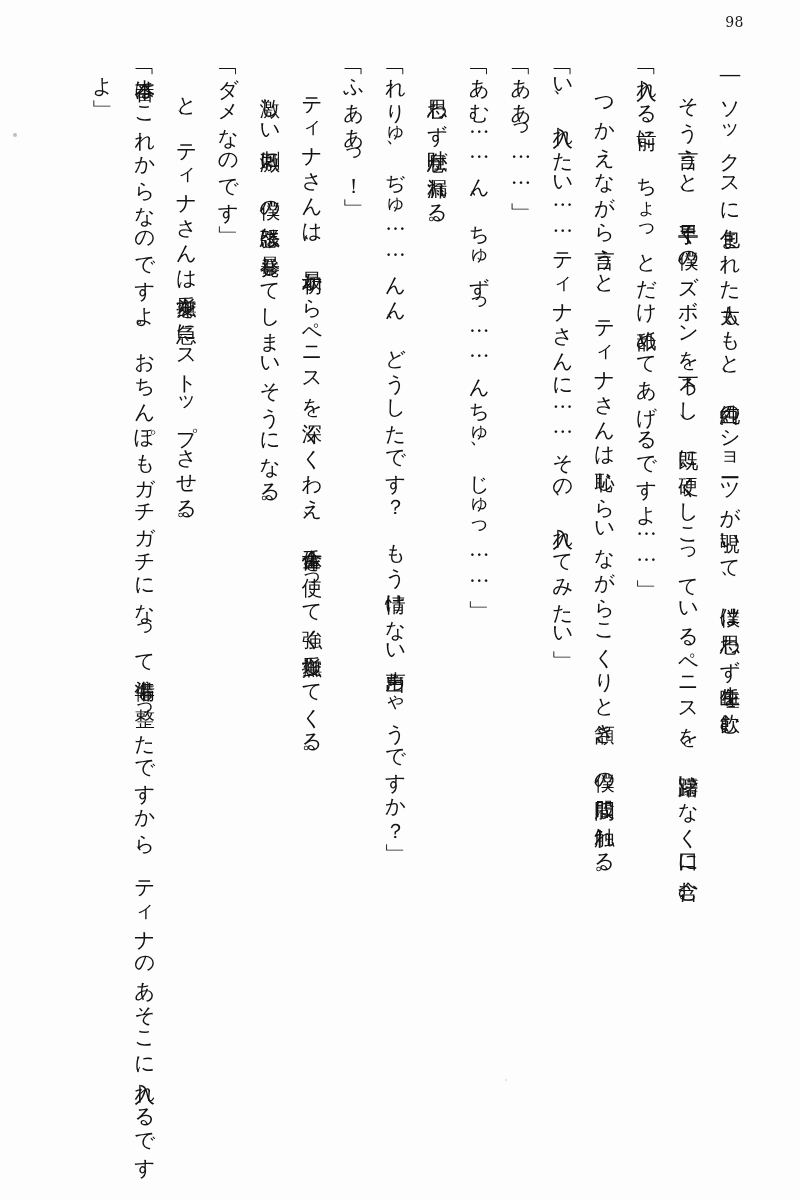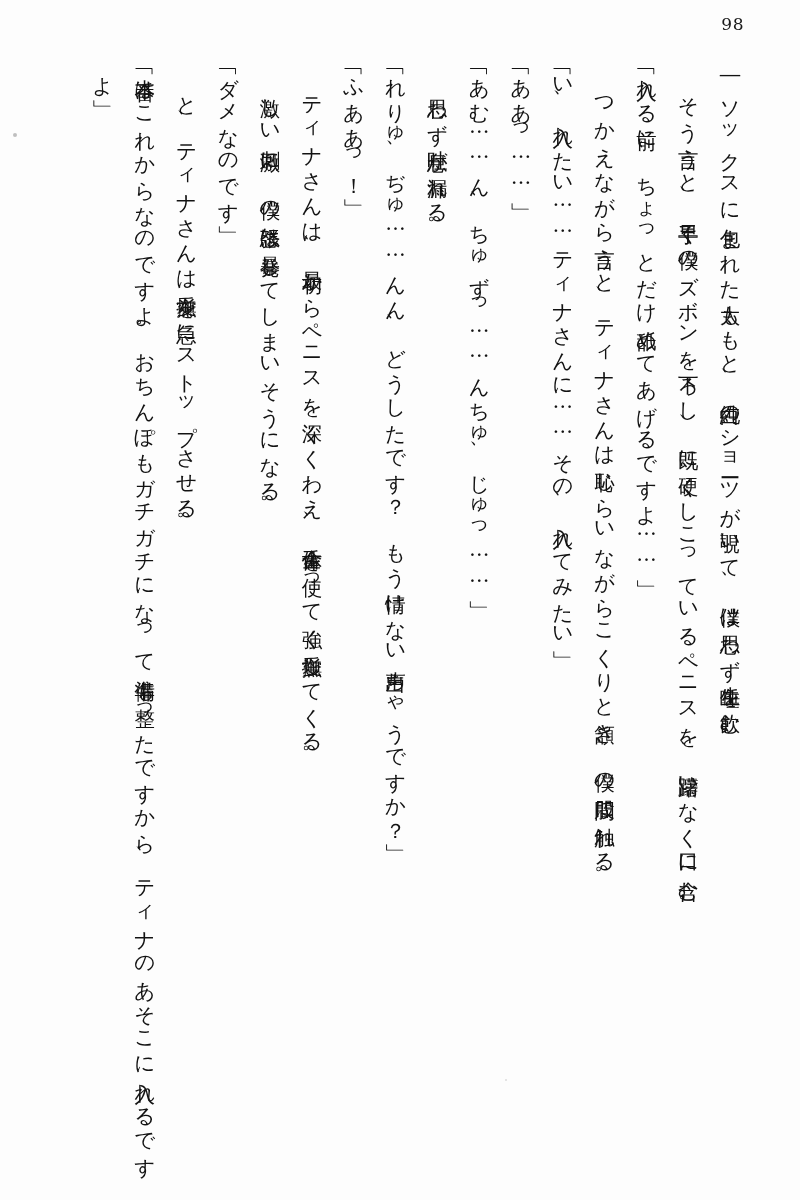--- a/index.html
+++ b/index.html
@@ -16,21 +16,21 @@
     width: 800px;
     height: 1200px;
     background: #fdfdfd;
     overflow: hidden;
   }
   
   #page-number {
     position: absolute;
     top: 14px;
     right: 56px;
-    font-size: 17px;
+    font-size: 14px;
     letter-spacing: 0.5px;
     color: #1a1a1a;
     font-family: "DejaVu Serif", "Liberation Serif", serif;
   }
   
   .speck {
     position: absolute;
     background: #8d8d8d;
     border-radius: 50%;
     opacity: .55;

